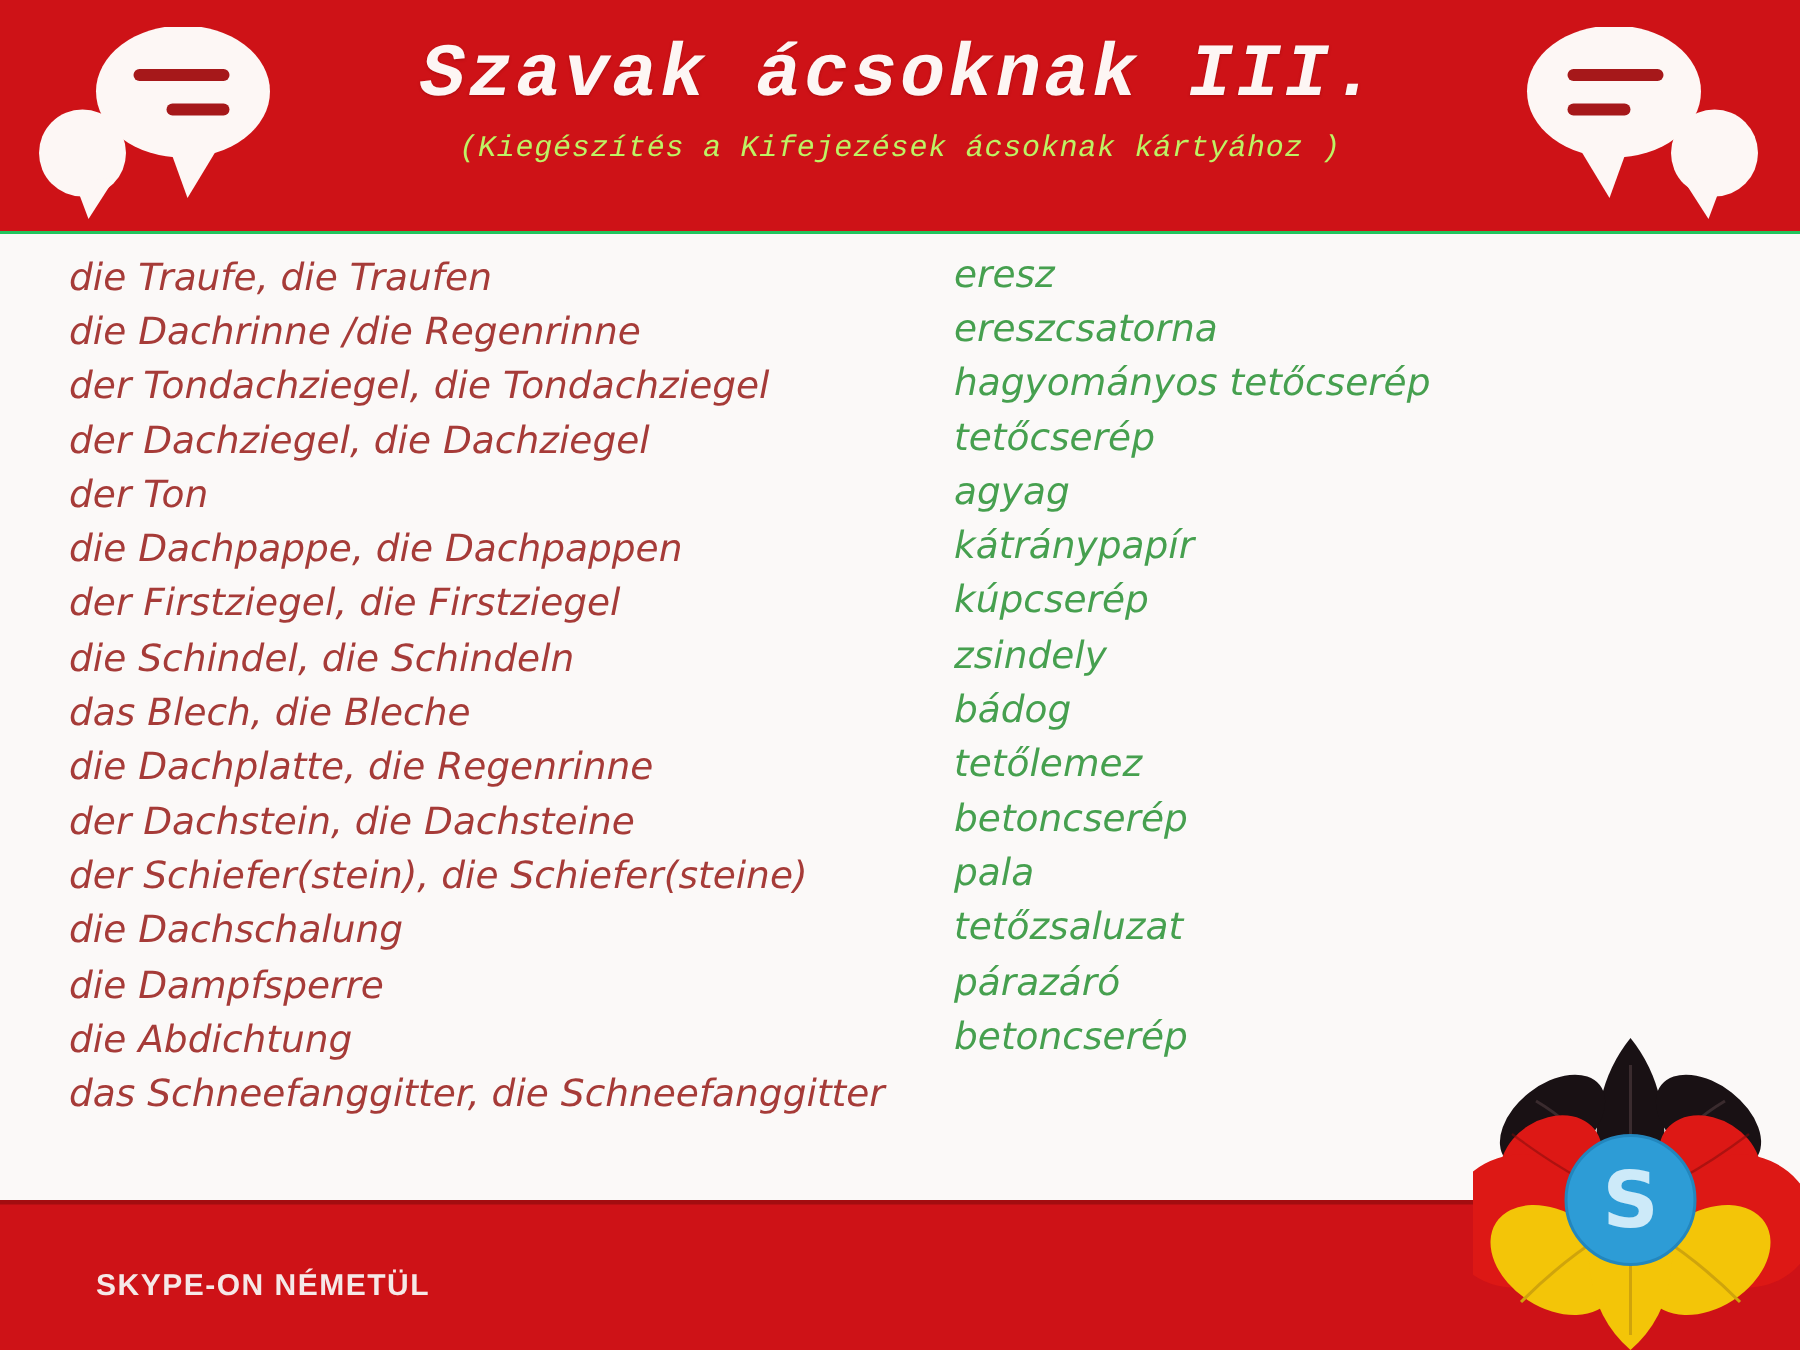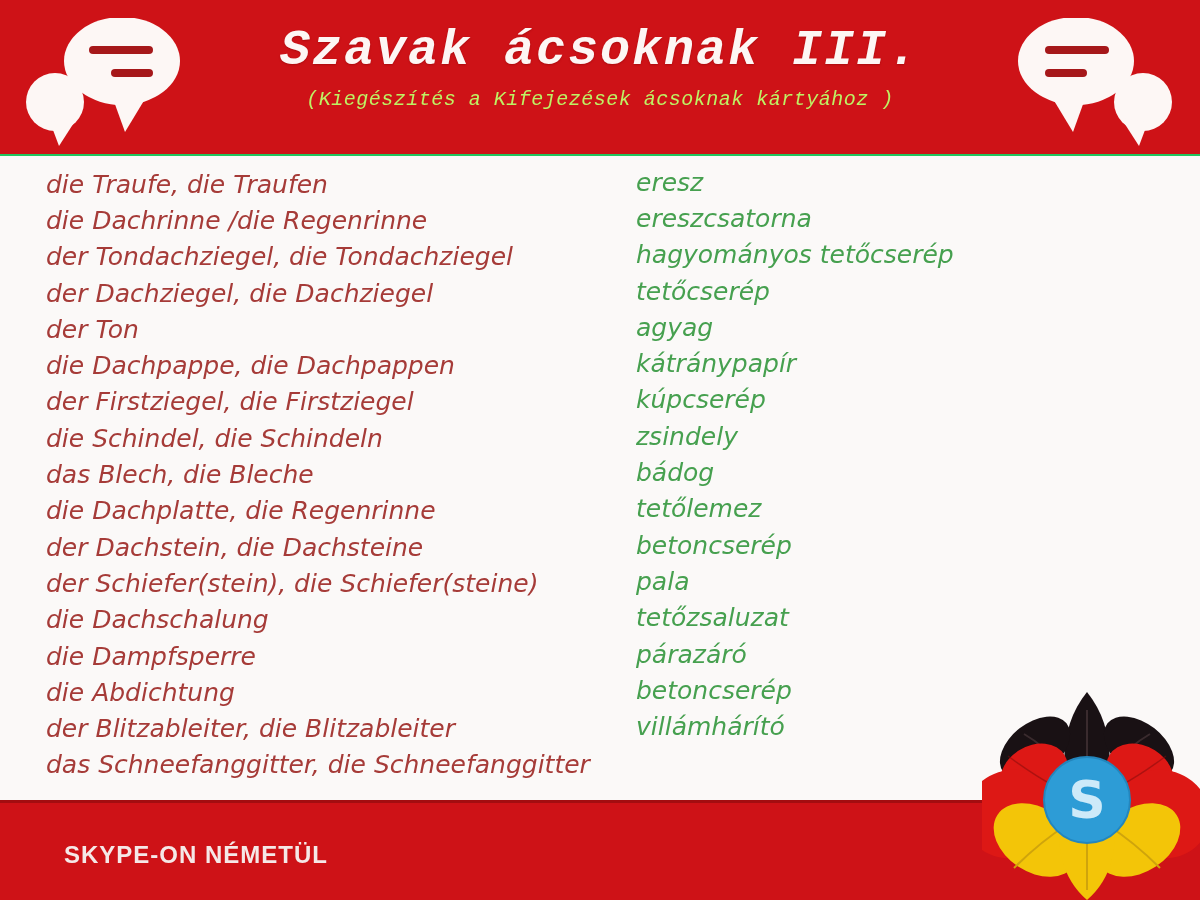--- a/index.html
+++ b/index.html
@@ -29,21 +29,21 @@
   .bubbles.right { right:28px; transform:scaleX(-1); }
 
   .list { position:absolute; top:166px; left:46px; right:16px; }
   .row { display:flex; height:36.3px; align-items:center;
          font-style:italic; font-weight:normal; font-size:25px; }
   .de { width:590px; color:#a63b38; white-space:nowrap; }
   .hu { color:#46a04f; transform:translateY(-2px); white-space:nowrap; }
 
   .brand {
     position:absolute; left:64px; bottom:31px;
-    color:#f5e8e7; font-weight:bold; font-size:24px; letter-spacing:1px;
+    color:#f5e8e7; font-weight:bold; font-size:20px; letter-spacing:1px;
     font-family:"Liberation Sans", sans-serif;
   }
 
   .logo { position:absolute; left:982px; top:686px; }
 </style>
 </head>
 <body>
 
 <div class="card">
 
@@ -127,24 +127,20 @@
       </div>
       <div class="row">
         <span class="de">die Dampfsperre</span>
         <span class="hu">párazáró</span>
       </div>
       <div class="row">
         <span class="de">die Abdichtung</span>
         <span class="hu">betoncserép</span>
       </div>
       <div class="row">
-        <span class="de">der Blitzableiter, die Blitzableiter</span>
-        <span class="hu">villámhárító</span>
-      </div>
-      <div class="row">
         <span class="de">das Schneefanggitter, die Schneefanggitter</span>
       </div>
     </main>
 
   <footer class="band bottom"></footer>
   <div class="brand">SKYPE-ON NÉMETÜL</div>
 
   <svg class="logo" width="218" height="214" viewBox="0 0 218 214">
 
     <path d="M105,6 Q76,42 84,98 L126,98 Q134,42 105,6 Z" fill="#191114"></path>

